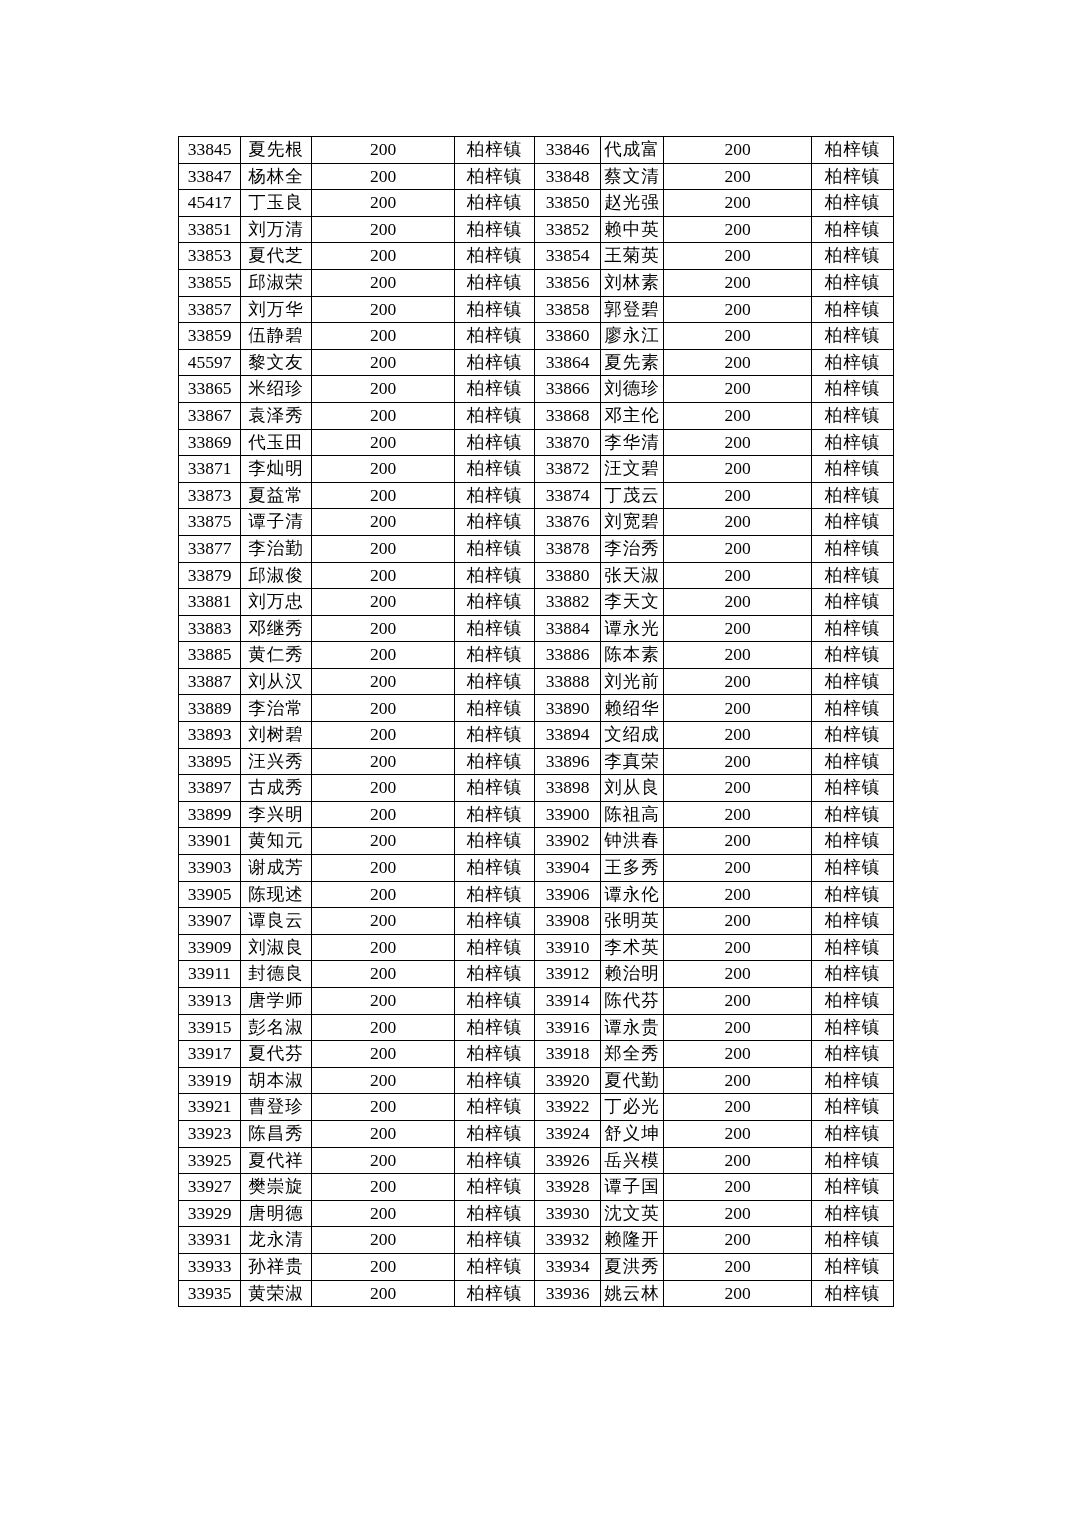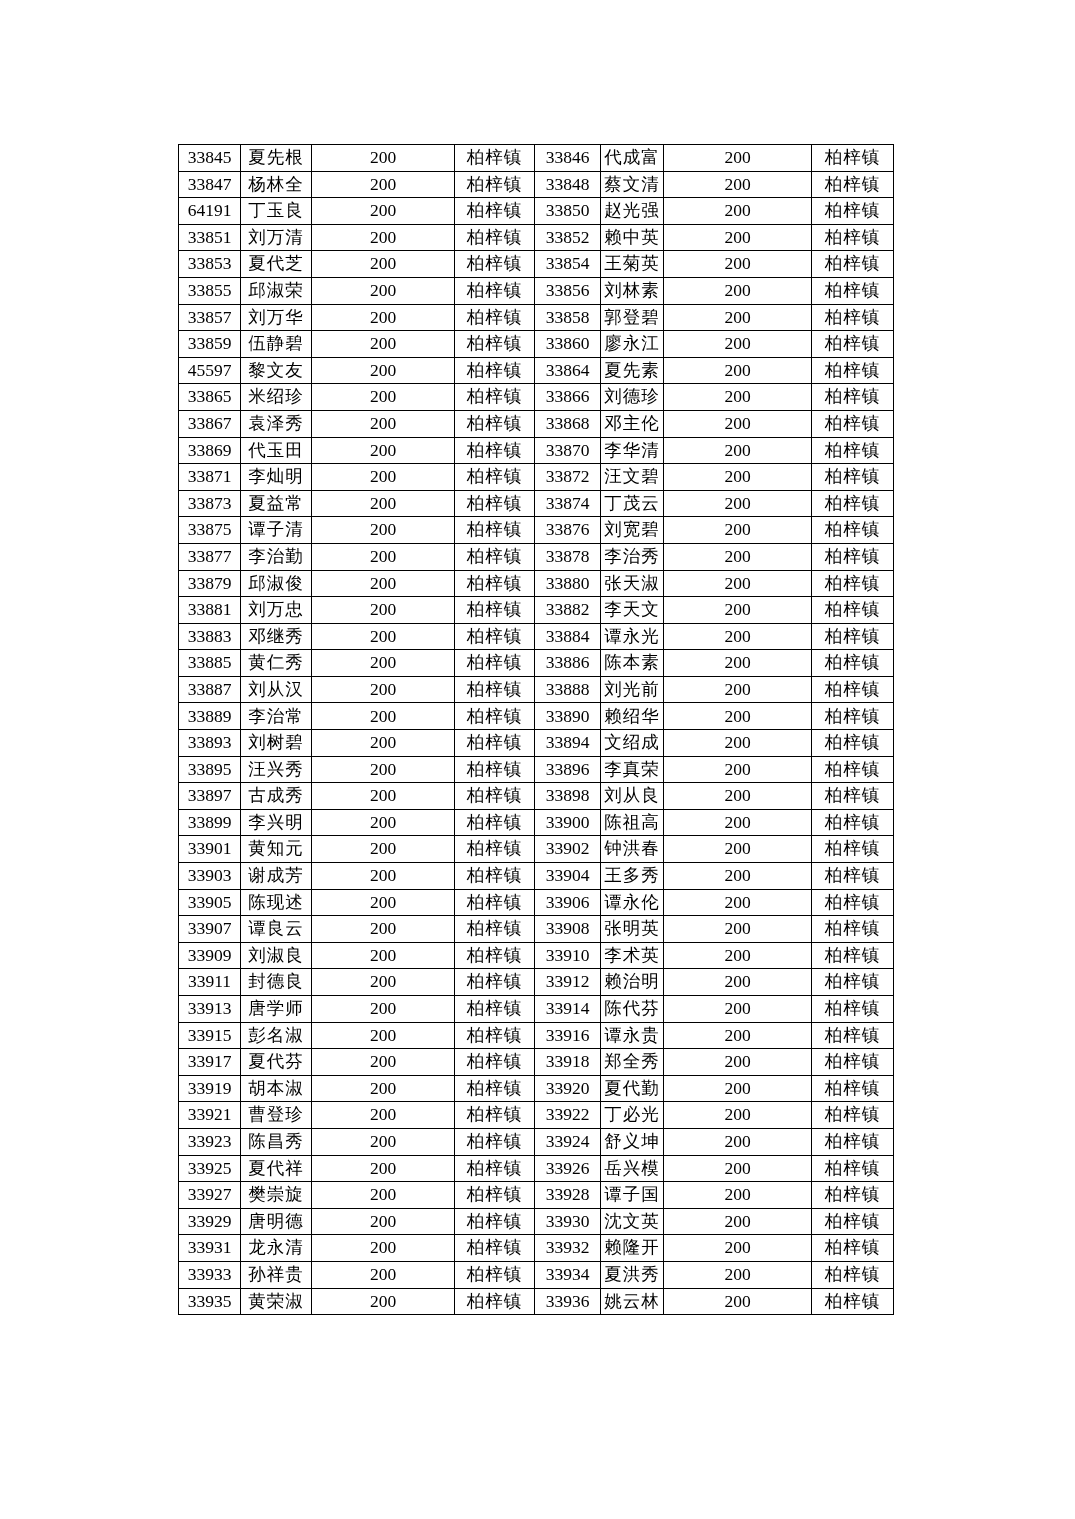--- a/index.html
+++ b/index.html
@@ -18,21 +18,21 @@
     position: absolute;
     left: 0; top: 0;
     width: 1075px;
     height: 1519px;
     background: #ffffff;
     overflow: hidden;
   }
   table.roster {
     position: absolute;
     left: 178px;
-    top: 144px;
+    top: 136px;
     width: 715px;
     border-collapse: collapse;
     table-layout: fixed;
   }
   table.roster td {
     border: 1.5px solid #000000;
     height: 25.6px;            
     padding: 0;
     text-align: center;
     vertical-align: middle;
@@ -75,21 +75,21 @@
     <td class="serial">33847</td>
     <td class="name">杨林全</td>
     <td class="amount">200</td>
     <td class="name town">柏梓镇</td>
     <td class="serial">33848</td>
     <td class="name">蔡文清</td>
     <td class="amount">200</td>
     <td class="name town">柏梓镇</td>
   </tr>
         <tr>
-    <td class="serial">64191</td>
+    <td class="serial">45417</td>
     <td class="name">丁玉良</td>
     <td class="amount">200</td>
     <td class="name town">柏梓镇</td>
     <td class="serial">33850</td>
     <td class="name">赵光强</td>
     <td class="amount">200</td>
     <td class="name town">柏梓镇</td>
   </tr>
         <tr>
     <td class="serial">33851</td>

